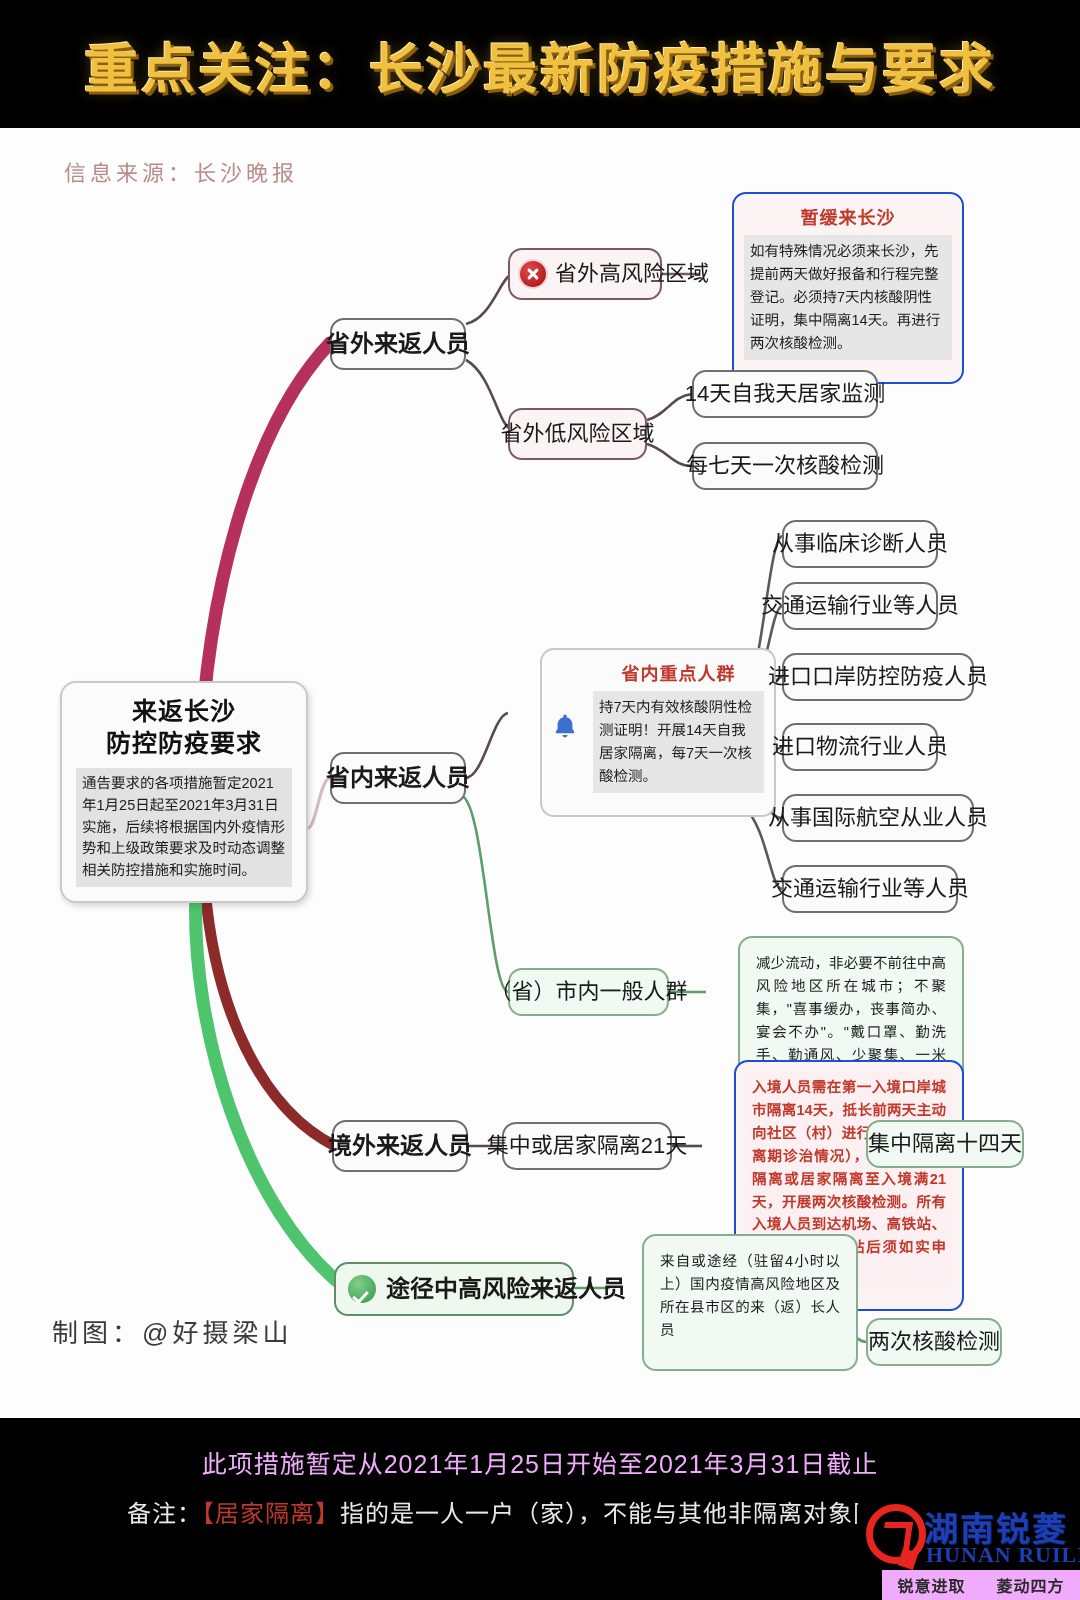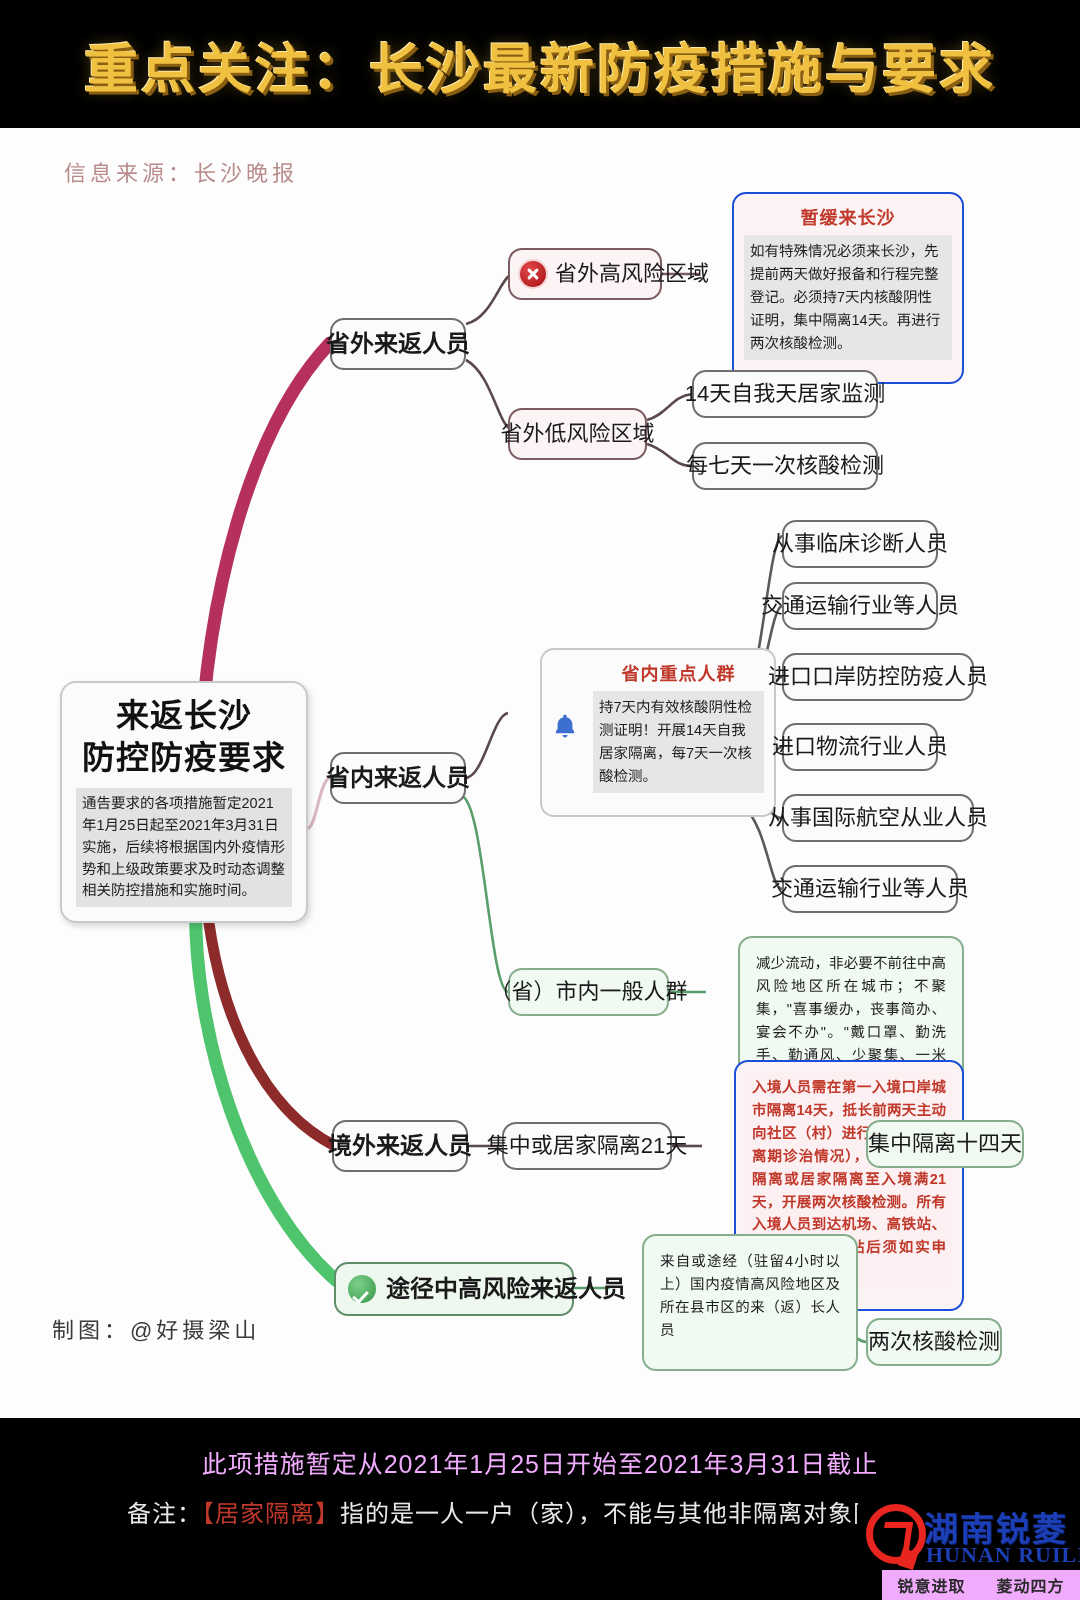--- a/index.html
+++ b/index.html
@@ -35,21 +35,21 @@
     background: #fdfdfd;
     overflow: hidden;
   }
   #source-line {
     position: absolute; left: 64px; top: 27px;
     font-size: 22px; color: #b98b8b; letter-spacing: 4px;
     white-space: nowrap;
   }
   #credit-line {
     position: absolute; left: 52px; top: 1184px;
-    font-size: 22px; color: #3a3a3a; letter-spacing: 4px;
+    font-size: 26px; color: #3a3a3a; letter-spacing: 4px;
     white-space: nowrap;
   }
 
   svg#links { position: absolute; left: 0; top: 0; width: 1080px; height: 1290px; }
 
   
   .node {
     position: absolute;
     border-radius: 14px;
     display: flex; align-items: center;
@@ -74,21 +74,21 @@
 
   
   #root-node {
     position: absolute; left: 60px; top: 553px;
     width: 248px; padding: 12px 14px 14px;
     background: #fbfbfb; border: 2px solid #c9c9cc; border-radius: 16px;
     box-shadow: 2px 3px 6px rgba(0,0,0,.16);
     display: block;
   }
   #root-title {
-    font-size: 33px; font-weight: bold; color: #111;
+    font-size: 25px; font-weight: bold; color: #111;
     text-align: center; line-height: 1.28; letter-spacing: 1px;
   }
   #root-desc {
     margin-top: 9px; padding: 5px 6px;
     background: #e2e2e2;
     font-size: 14.5px; color: #1c1c1c; line-height: 1.5;
     text-align: left;
   }
 
   

